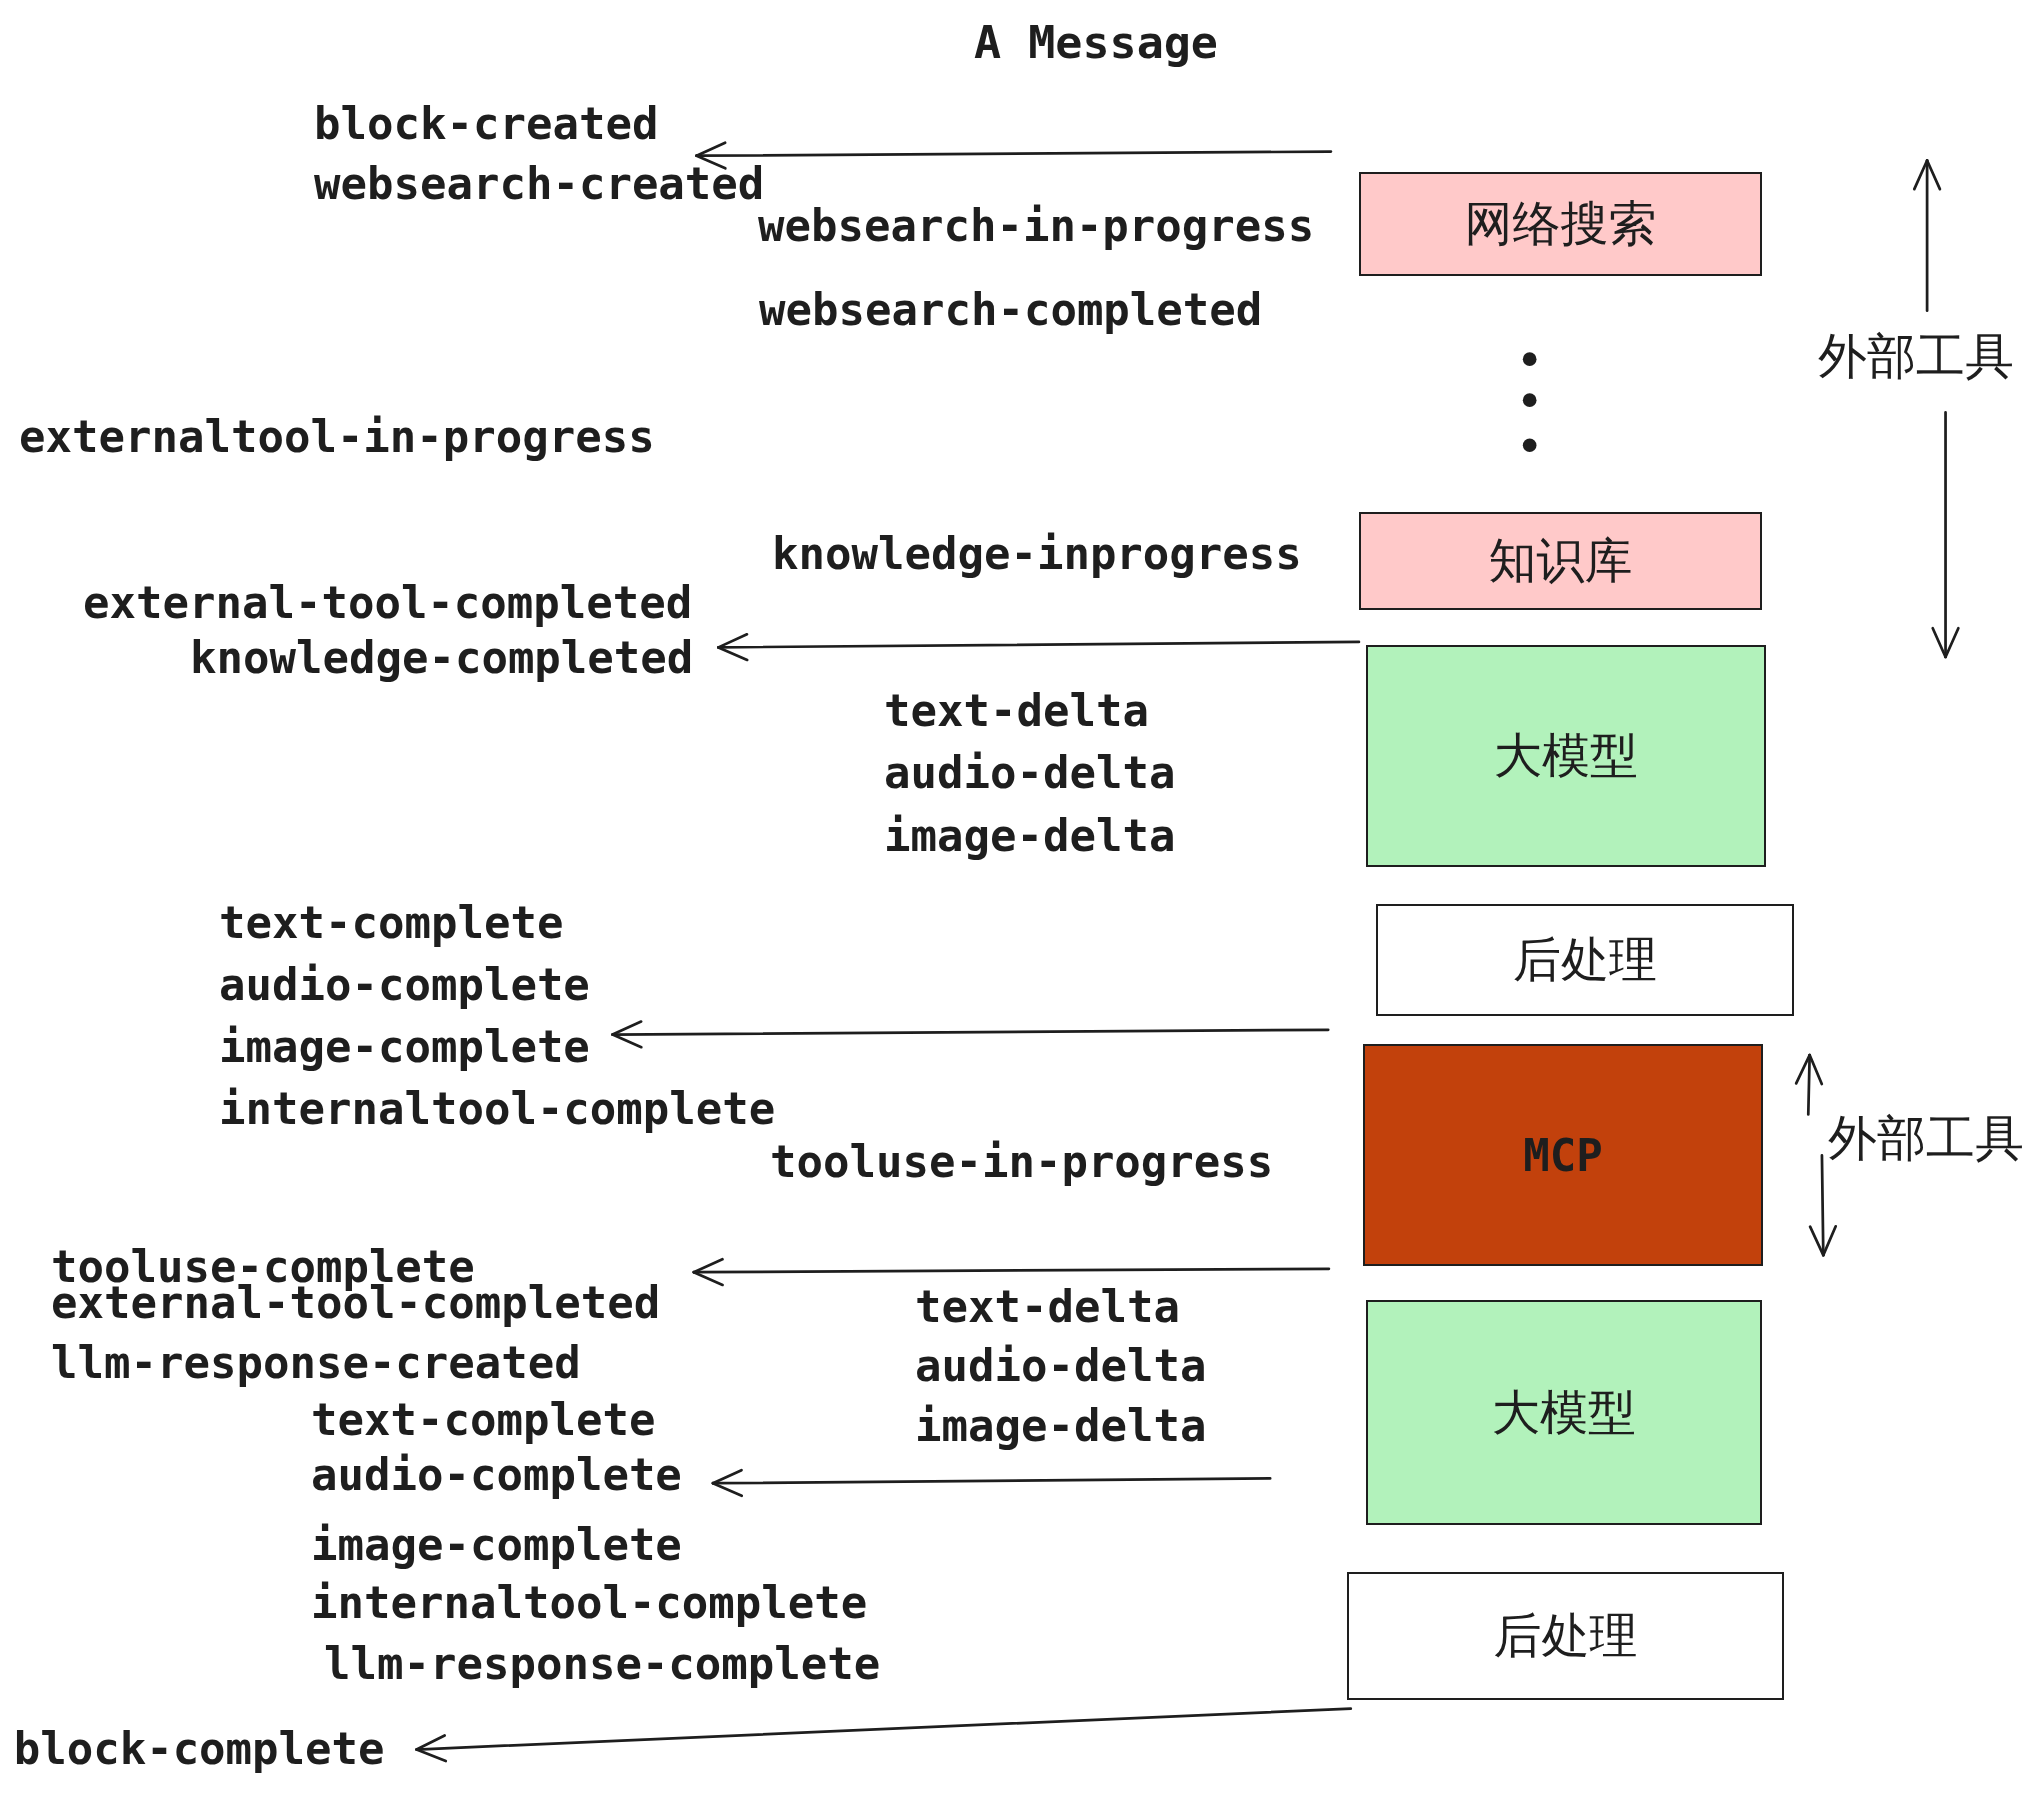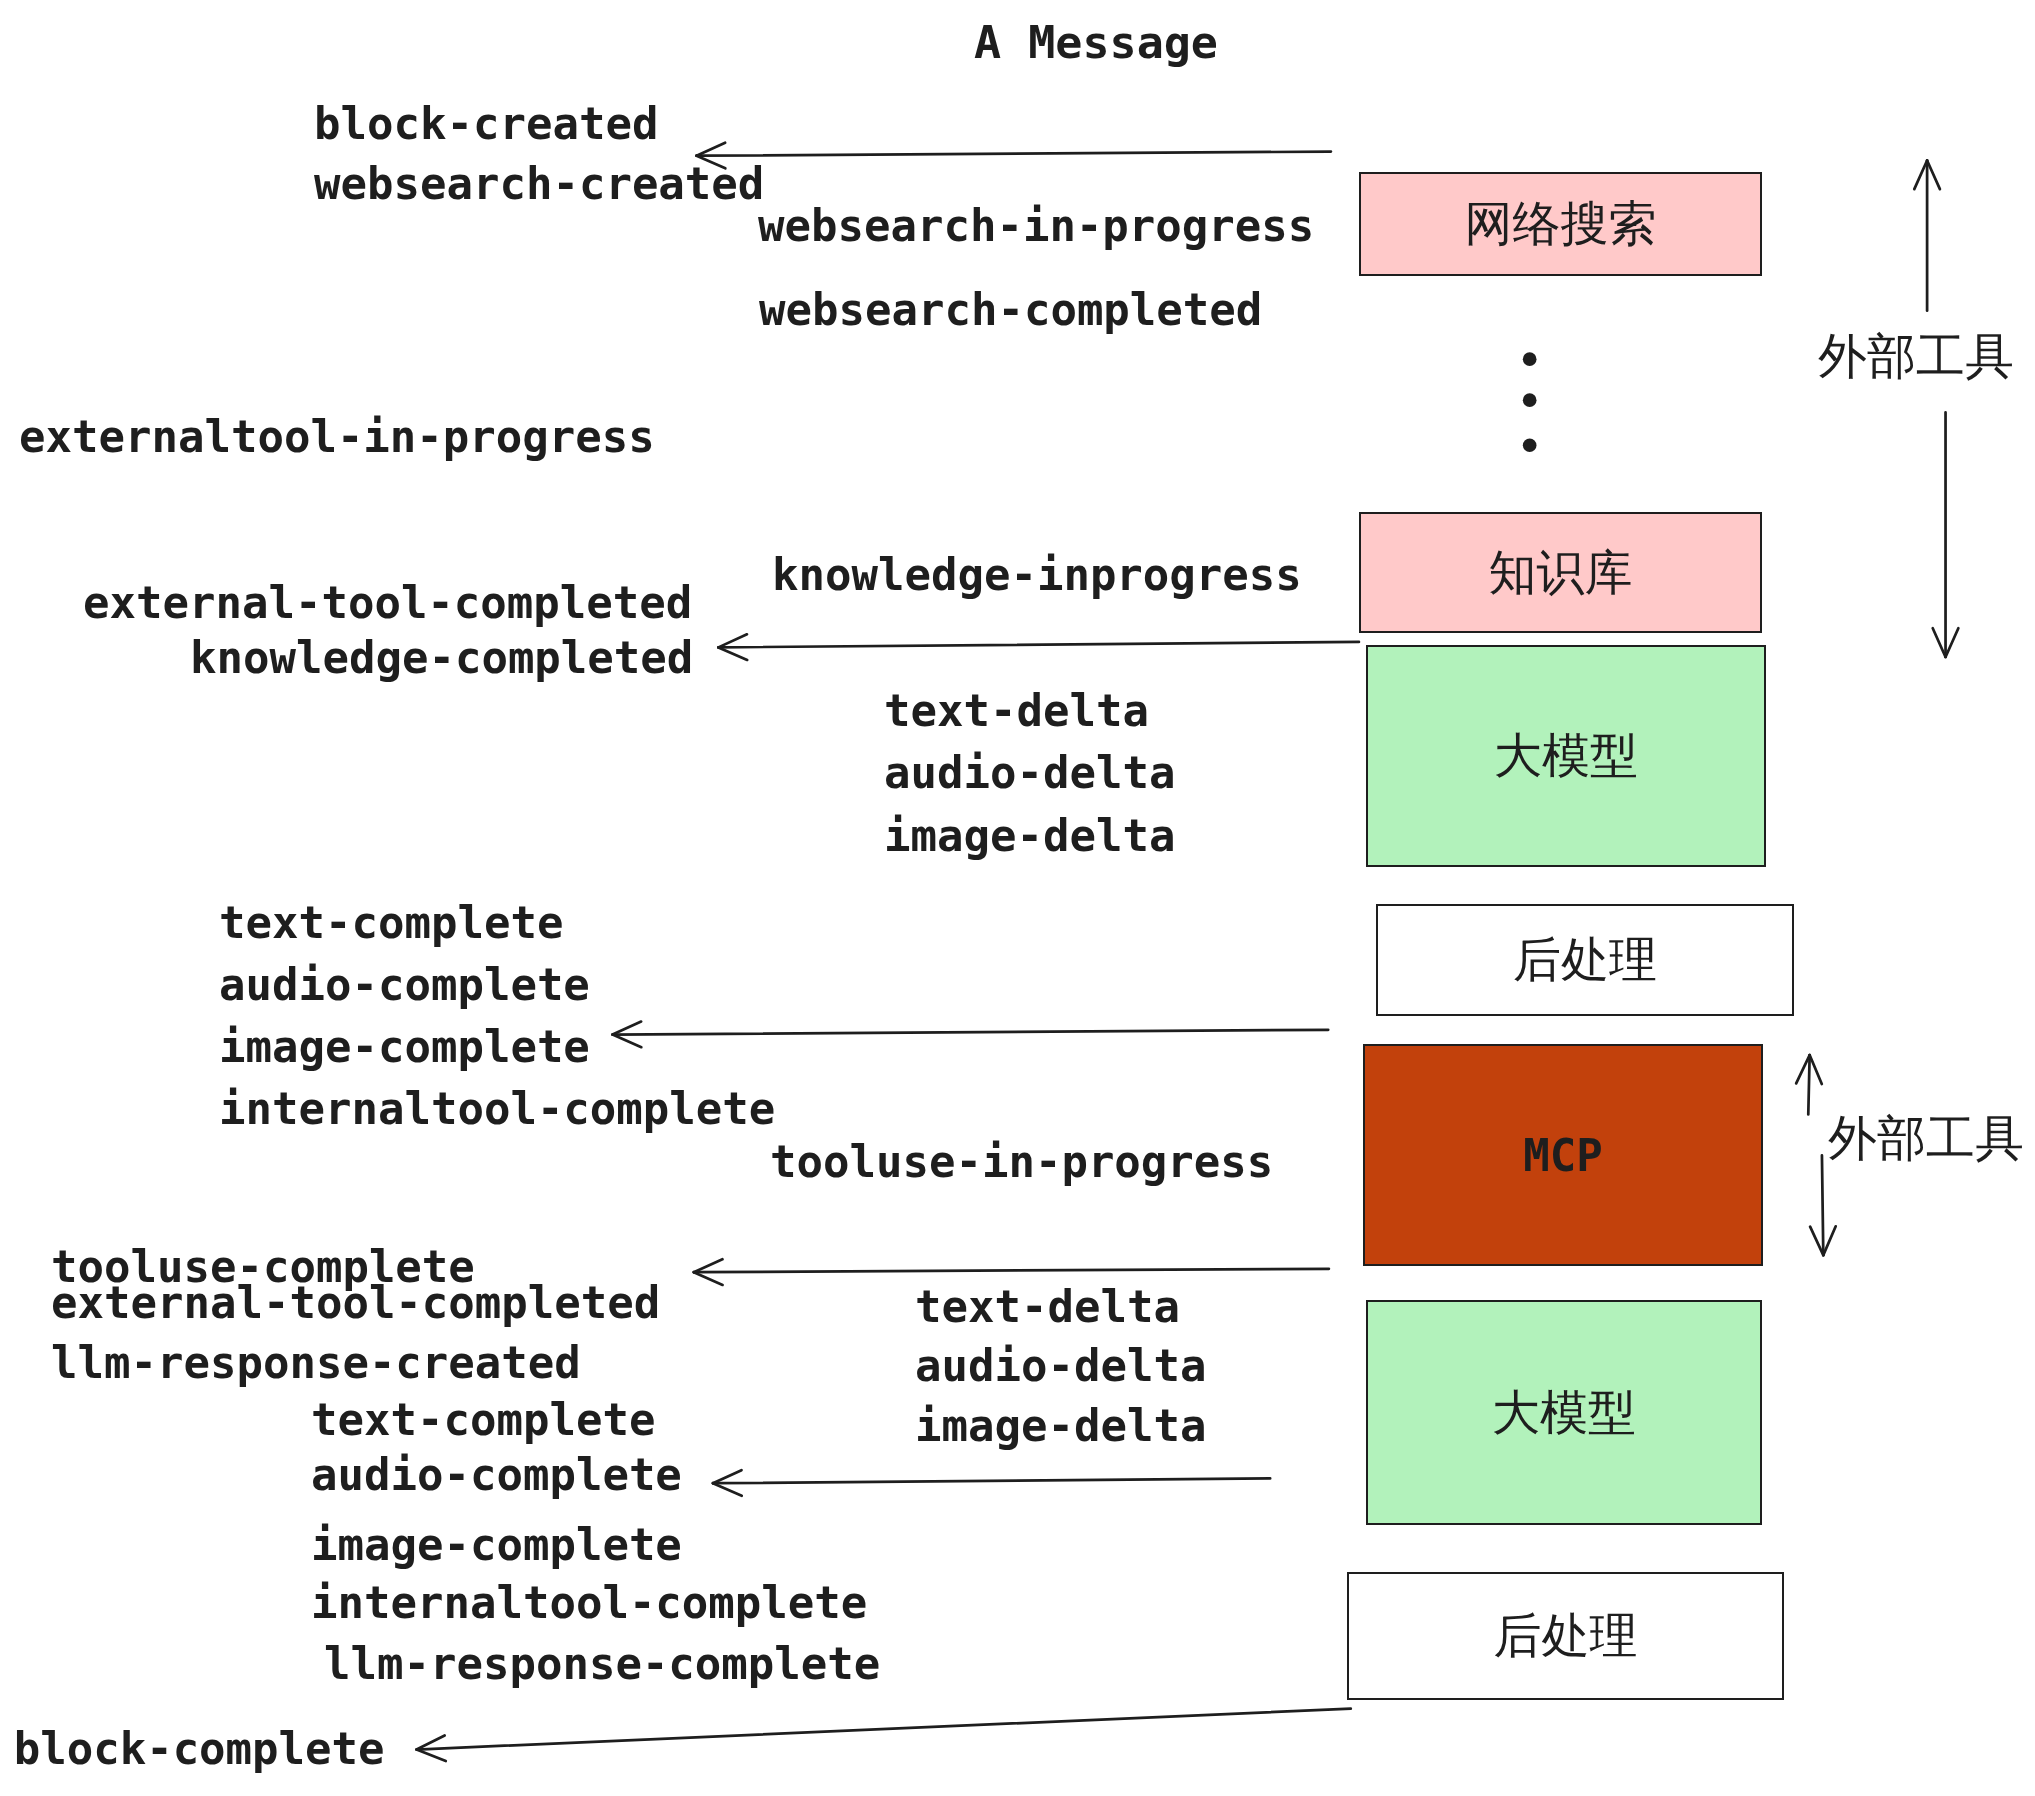--- a/index.html
+++ b/index.html
@@ -107,21 +107,21 @@
       </g>
       <circle cx="2240" cy="526" r="10" fill="#1e1e1e"></circle>
       <circle cx="2240" cy="586" r="10" fill="#1e1e1e"></circle>
       <circle cx="2240" cy="652" r="10" fill="#1e1e1e"></circle>
     </svg>
   <div class="diagram-title" style="left:1096px;top:42px">A Message</div>
   <div id="boxes">
       <div class="node-box" style="left: 1359px; top: 172px; width: 403px; height: 104px; background: rgb(255, 201, 201);">
         <span class="box-label">网络搜索</span>
       </div>
-      <div class="node-box" style="left: 1359px; top: 512px; width: 403px; height: 121px; background: rgb(255, 201, 201);">
+      <div class="node-box" style="left: 1359px; top: 512px; width: 403px; height: 98px; background: rgb(255, 201, 201);">
         <span class="box-label">知识库</span>
       </div>
       <div class="node-box" style="left: 1366px; top: 645px; width: 400px; height: 222px; background: rgb(178, 242, 187);">
         <span class="box-label">大模型</span>
       </div>
       <div class="node-box" style="left: 1376px; top: 904px; width: 418px; height: 112px; background: rgb(255, 255, 255);">
         <span class="box-label">后处理</span>
       </div>
       <div class="node-box" style="left: 1363px; top: 1044px; width: 400px; height: 222px; background: #c2410c;">
         <span class="box-label mono">MCP</span>
@@ -132,21 +132,21 @@
       <div class="node-box" style="left: 1347px; top: 1572px; width: 437px; height: 128px; background: rgb(255, 255, 255);">
         <span class="box-label">后处理</span>
       </div>
     </div>
   <div id="events">
       <div class="event-label" style="left: 314px; top: 123px;">block-created</div>
       <div class="event-label" style="left: 314px; top: 183px;">websearch-created</div>
       <div class="event-label" style="left: 758px; top: 225px;">websearch-in-progress</div>
       <div class="event-label" style="left: 759px; top: 309px;">websearch-completed</div>
       <div class="event-label" style="left: 19px; top: 436px;">externaltool-in-progress</div>
-      <div class="event-label" style="left: 772px; top: 553px; margin-top: 21px;">knowledge-inprogress</div>
+      <div class="event-label" style="left: 772px; top: 553px;">knowledge-inprogress</div>
       <div class="event-label" style="left: 83px; top: 602px;">external-tool-completed</div>
       <div class="event-label" style="left: 190px; top: 657px;">knowledge-completed</div>
       <div class="event-label" style="left: 884px; top: 710px;">text-delta</div>
       <div class="event-label" style="left: 884px; top: 772px;">audio-delta</div>
       <div class="event-label" style="left: 884px; top: 835px;">image-delta</div>
       <div class="event-label" style="left: 219px; top: 922px;">text-complete</div>
       <div class="event-label" style="left: 219px; top: 984px;">audio-complete</div>
       <div class="event-label" style="left: 219px; top: 1046px;">image-complete</div>
       <div class="event-label" style="left: 219px; top: 1108px;">internaltool-complete</div>
       <div class="event-label" style="left: 770px; top: 1161px;">tooluse-in-progress</div>

